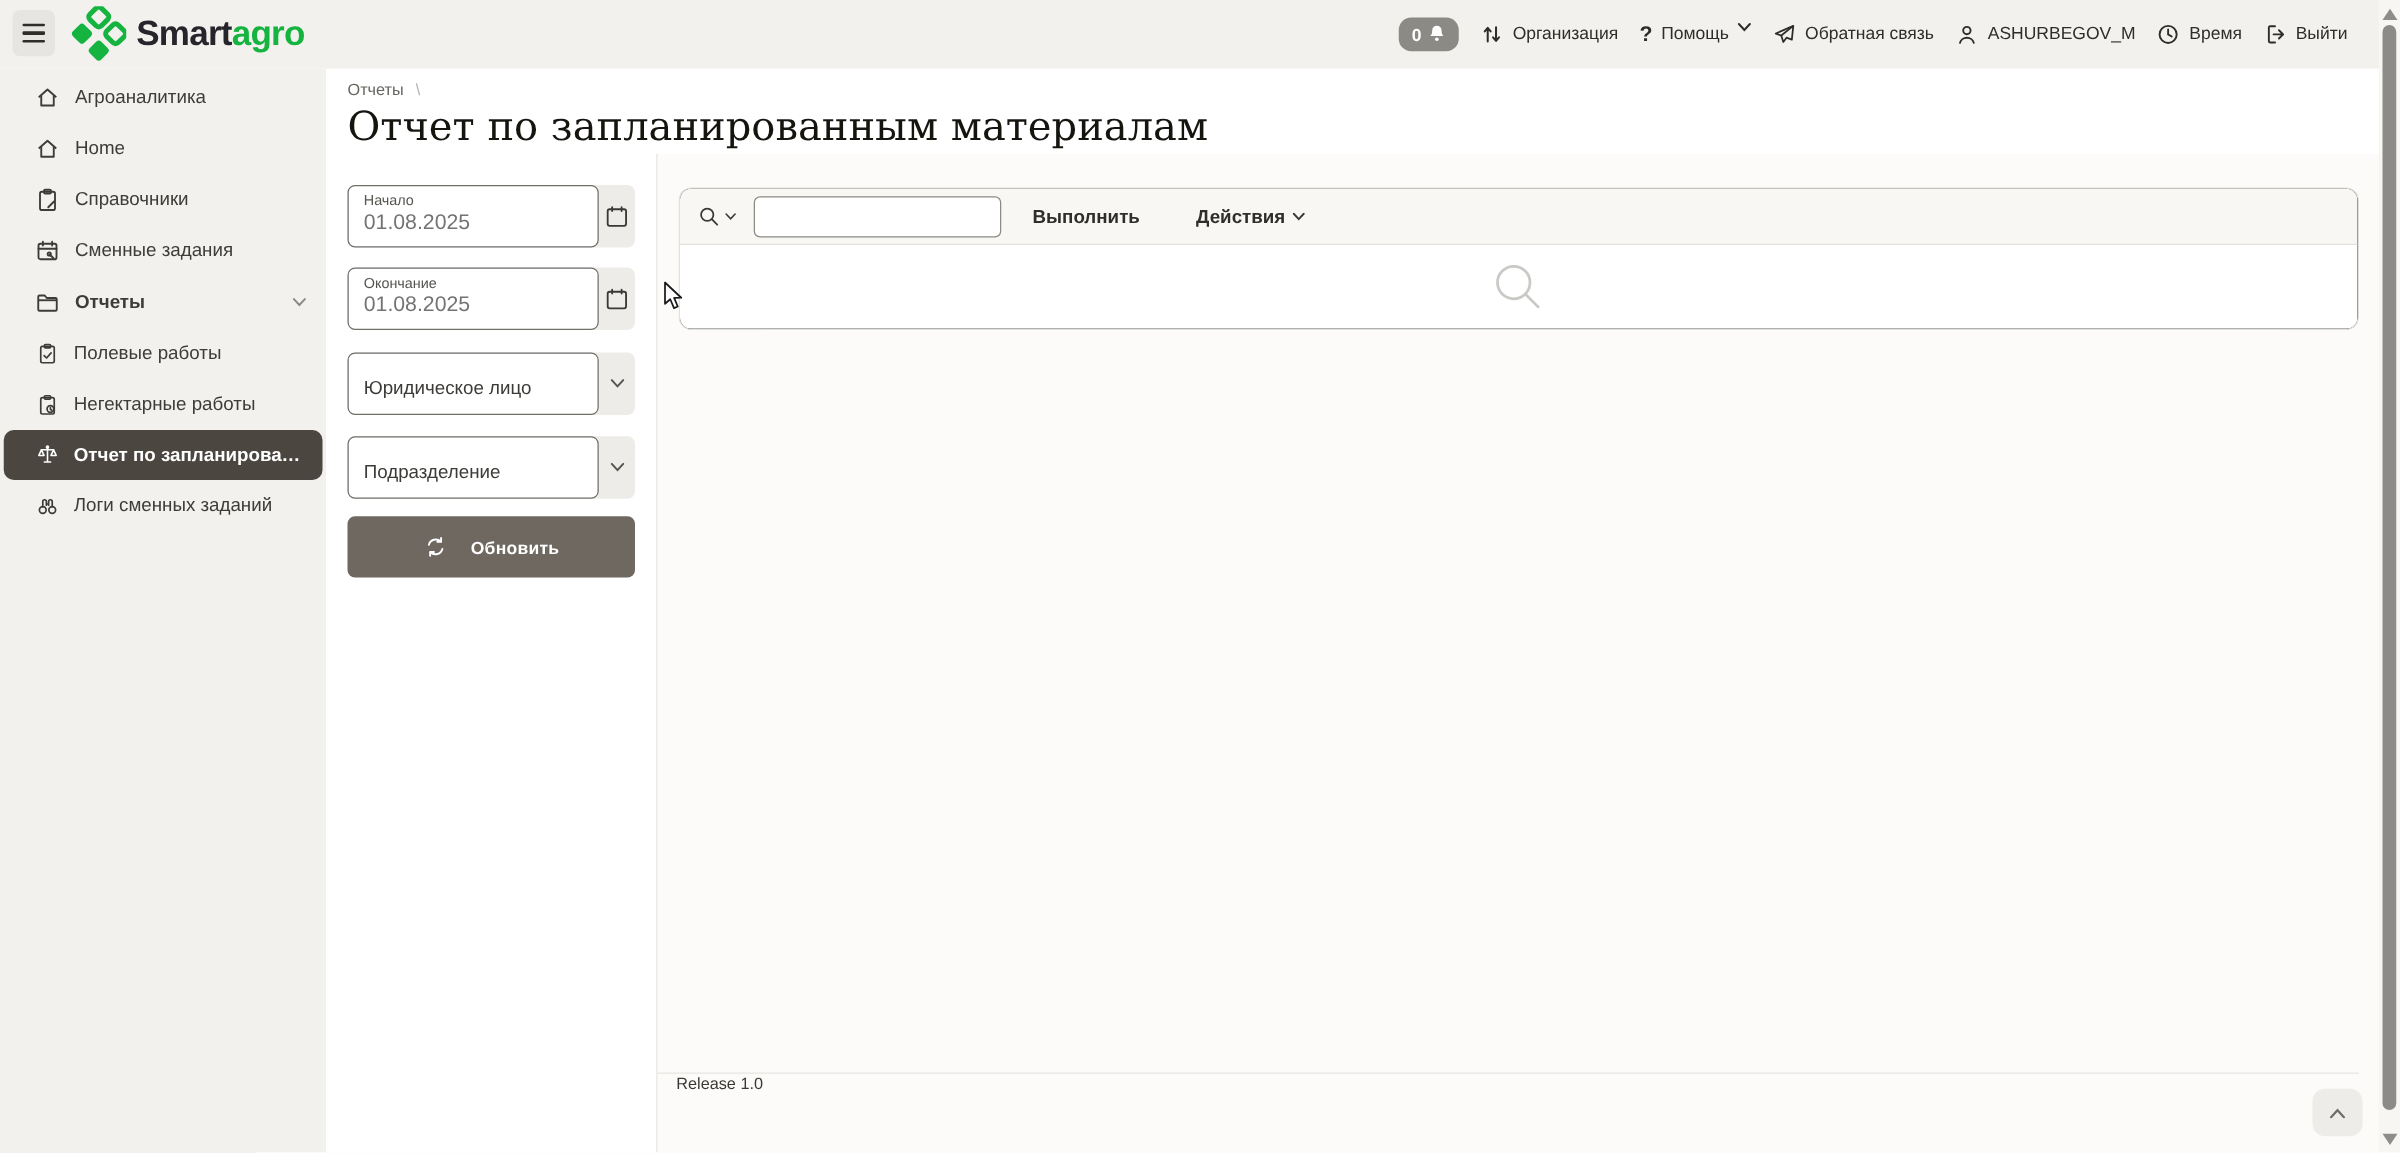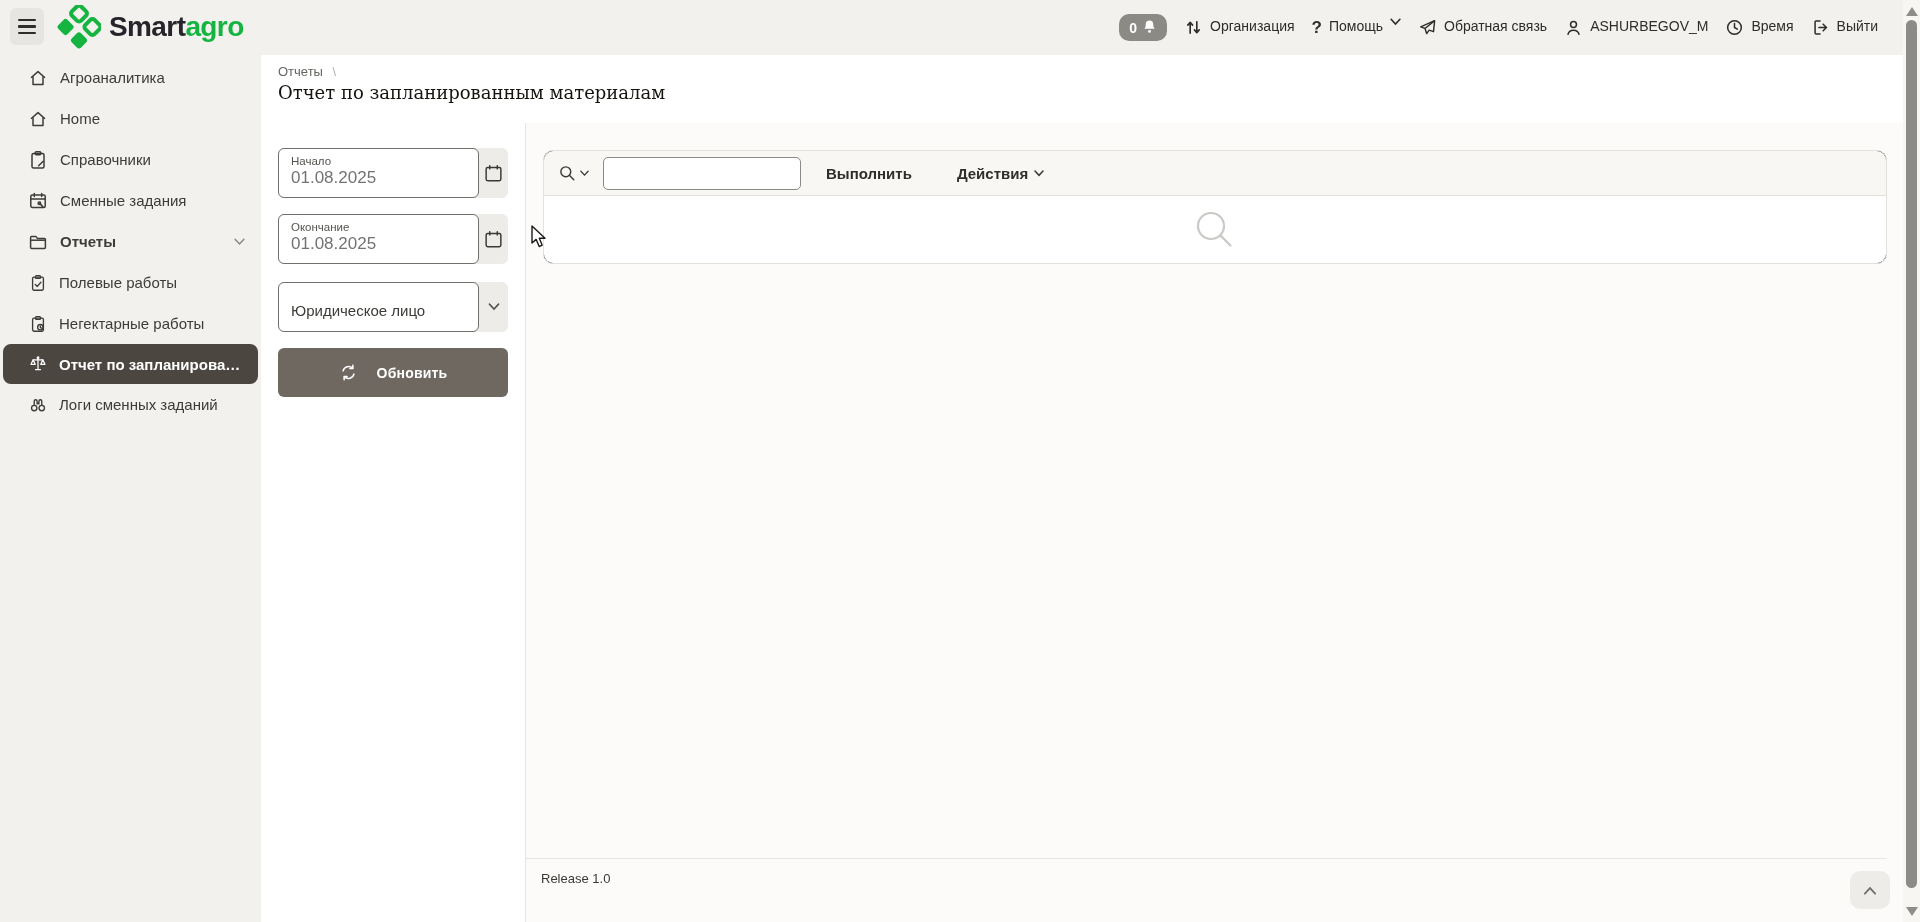--- a/index.html
+++ b/index.html
@@ -27,21 +27,21 @@
   .side-item.bold .lbl{font-weight:700;}
   .side-item .chev{margin-left:auto;color:#8a8986;}
   .side-item.active{background:#4c4640;color:#fff;font-weight:700;border-radius:8px;margin:0 3px;height:40px;padding-left:26px;}
   .side-item svg{flex:none;}
 
   
   .main{position:absolute;left:261px;top:55px;right:0;bottom:0;background:#fff;}
   .crumbs{padding:9px 0 0 17px;font-size:13px;color:#66655f;}
   .crumbs .sep{color:#b3b2ac;margin-left:6px;}
   .crumbs .crumb{cursor:pointer;}
-  .page-title{margin:3px 0 0 17px;font-family:"DejaVu Serif","Liberation Serif",serif;font-weight:400;font-size:18px;color:#15140f;}
+  .page-title{margin:3px 0 0 17px;font-family:"DejaVu Serif","Liberation Serif",serif;font-weight:400;font-size:32px;color:#15140f;}
 
   .content-row{position:absolute;left:0;top:68px;right:0;bottom:0;display:flex;}
   .filter-col{width:264px;flex:none;box-sizing:border-box;padding:25px 17px 0 17px;background:#fff;}
   .region{flex:1;position:relative;background:#fcfbf9;border-left:1px solid #e7e5e1;padding:27px 36px 0 17px;box-sizing:border-box;}
 
   
   .field{position:relative;width:230px;height:50px;background:#edeceа;background:#edece9;border-radius:6px;margin-bottom:16px;}
   .field .box{position:absolute;left:0;top:0;width:201px;height:100%;background:#fff;border:1px solid #716f6a;border-radius:6px;box-sizing:border-box;padding:6px 0 0 12px;cursor:text;}
   .field .flabel{font-size:11.5px;color:#55544f;}
   .field .fvalue{font-size:17px;color:#737373;margin-top:1px;}
@@ -55,21 +55,21 @@
   .toolbar{height:44px;background:#f9f7f4;border-bottom:1px solid #e3e1dc;display:flex;align-items:center;padding-left:14px;}
   .search-toggle{display:flex;align-items:center;gap:3px;color:#3a3936;cursor:pointer;}
   .toolbar input{margin-left:14px;width:198px;height:33px;border:1px solid #8b8a85;border-radius:5px;box-sizing:border-box;background:#fff;font-size:14px;padding:0 8px;font-family:inherit;outline:none;}
   .tb-btn{margin-left:15px;background:none;border:none;font-family:inherit;font-size:15px;font-weight:700;color:#2f2e2a;cursor:pointer;display:flex;align-items:center;gap:6px;padding:6px 10px;}
   .tb-btn.actions{margin-left:25px;}
   .tb-btn .chev{color:#3a3936;display:flex;}
   .results{height:67px;position:relative;background:#fff;}
   .results svg{position:absolute;left:50%;top:50%;transform:translate(-50%,-50%);}
 
   
-  .footer{position:absolute;left:0;top:735px;right:36px;border-top:1px solid #e7e5e1;padding:12px 0 0 15px;font-size:13px;color:#3a3935;}
+  .footer{position:absolute;left:0;top:735px;right:36px;border-top:1px solid #e7e5e1;padding:0 0 0 15px;font-size:13px;color:#3a3935;}
   .scroll-top{position:absolute;left:1324px;top:748px;width:40px;height:38px;background:#edece9;border:none;border-radius:10px;cursor:pointer;display:flex;align-items:center;justify-content:center;color:#6f6e6a;}
 
   
   .scrollbar{position:absolute;right:0;top:0;width:17px;height:100%;background:#f7f6f3;z-index:40;}
   .sb-up{position:absolute;top:7px;left:2.5px;width:0;height:0;border-left:6px solid transparent;border-right:6px solid transparent;border-bottom:9px solid #8e8d8a;cursor:pointer;}
   .sb-down{position:absolute;bottom:6px;left:2.5px;width:0;height:0;border-left:6px solid transparent;border-right:6px solid transparent;border-top:9px solid #8e8d8a;cursor:pointer;}
   .sb-thumb{position:absolute;top:20px;bottom:34px;left:3px;width:11px;background:#8c8b87;border-radius:6px;cursor:pointer;}
 
   .cursor{position:absolute;left:528px;top:225px;z-index:60;pointer-events:none;}
 </style>
@@ -267,20 +267,30 @@
           <div class="box select">
             <span class="ph">Юридическое лицо</span>
           </div>
           <div class="strip">
             <svg width="12" height="8" viewBox="0 0 10 7" fill="none" stroke="#55544f" stroke-width="1.4" stroke-linecap="round">
                 <path d="M1 1 L5 5.3 L9 1"></path>
               </svg>
           </div>
         </div>
 
+        <div class="field" style="margin-bottom:15px;">
+          <div class="box select">
+            <span class="ph">Подразделение</span>
+          </div>
+          <div class="strip">
+            <svg width="12" height="8" viewBox="0 0 10 7" fill="none" stroke="#55544f" stroke-width="1.4" stroke-linecap="round">
+                <path d="M1 1 L5 5.3 L9 1"></path>
+              </svg>
+          </div>
+        </div>
 
         <button class="refresh-btn">
           <svg width="19" height="19" viewBox="0 0 20 20" fill="none" stroke="#fff" stroke-width="1.6" stroke-linecap="round" stroke-linejoin="round">
             <path d="M4.3 8.3 a6 6 0 0 1 10-2.8"></path>
               <path d="M14.6 2.5 v3.2 h-3.2"></path>
             <path d="M15.7 11.7 a6 6 0 0 1 -10 2.8"></path>
               <path d="M5.4 17.5 v-3.2 h3.2"></path>
           </svg>
           <span>Обновить</span>
         </button>

